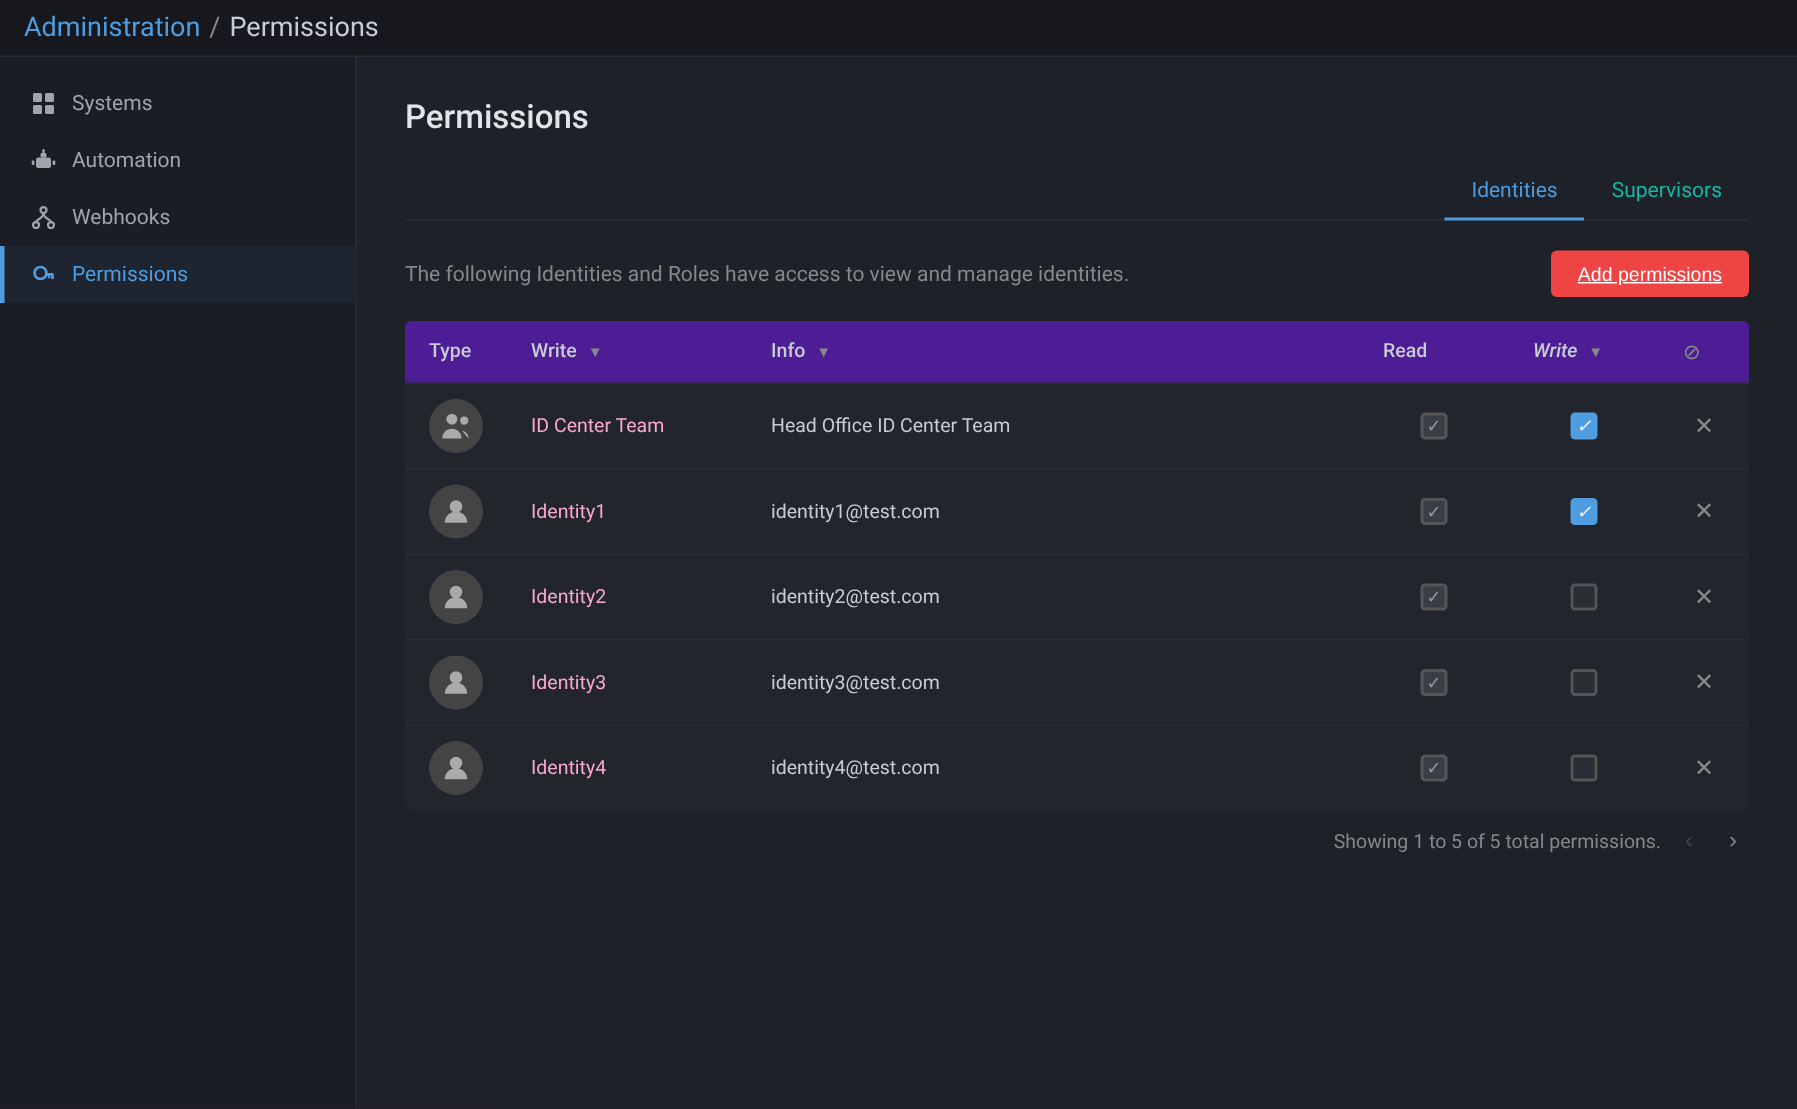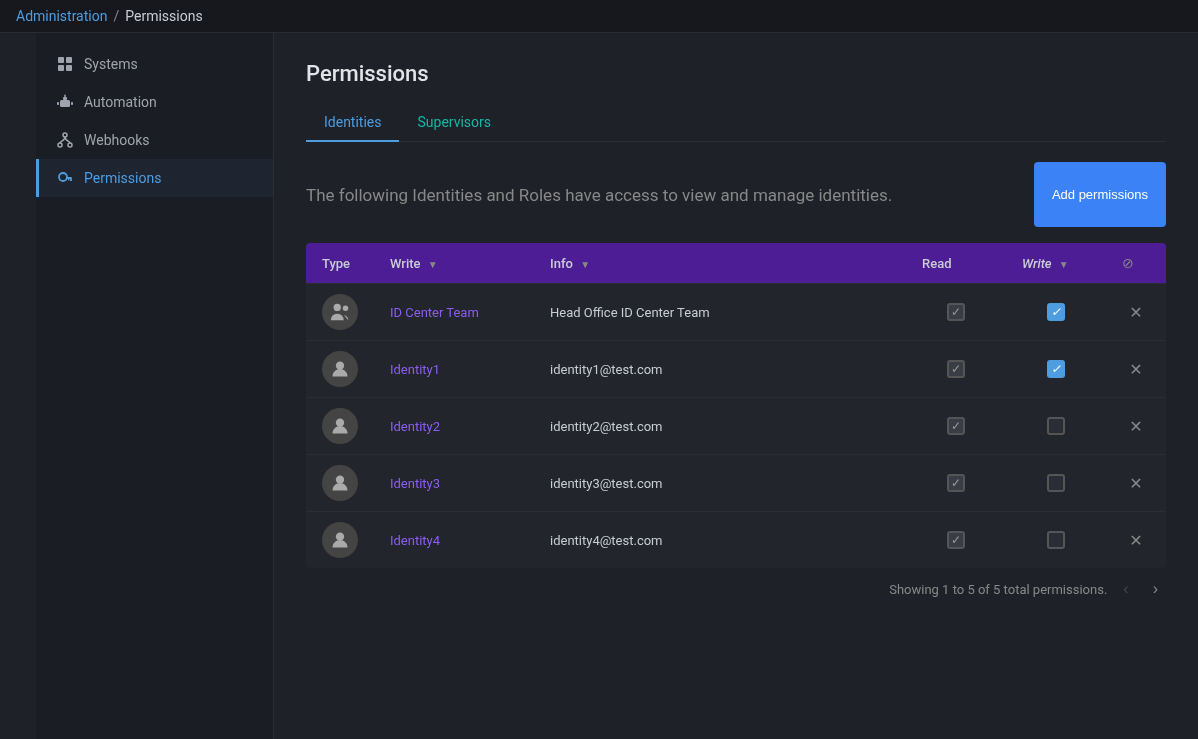--- a/index.html
+++ b/index.html
@@ -14,21 +14,21 @@
       flex-direction: column;
     }
 
     
     .topbar {
       background: #16181d;
       padding: 8px 16px;
       display: flex;
       align-items: center;
       gap: 6px;
-      font-size: 14px;
+      font-size: 18px;
       border-bottom: 1px solid #2a2d35;
       flex-shrink: 0;
     }
     .topbar-link {
       color: #4e9de0;
       cursor: pointer;
       text-decoration: none;
     }
     .topbar-sep { color: #888; }
     .topbar-current { color: #c8ccd4; }
@@ -40,21 +40,20 @@
       overflow: hidden;
     }
 
     
     .sidebar {
       width: 238px;
       background: #1a1d23;
       border-right: 1px solid #2a2d35;
       padding: 12px 0;
       flex-shrink: 0;
-      margin-left: 36px;
     }
     .sidebar-item {
       display: flex;
       align-items: center;
       gap: 10px;
       padding: 10px 20px;
       cursor: pointer;
       font-size: 14px;
       color: #a0a4ae;
       transition: background 0.15s;
@@ -86,20 +85,21 @@
       color: #e2e4e8;
       margin-bottom: 20px;
     }
 
     
     .tabs {
       display: flex;
       gap: 0;
       border-bottom: 1px solid #2a2d35;
       margin-bottom: 20px;
+      justify-content: flex-end;
     }
     .tab {
       padding: 8px 18px 10px;
       font-size: 14px;
       cursor: pointer;
       color: #14b8a6;
       border-bottom: 2px solid transparent;
       margin-bottom: -1px;
     }
     .tab.active {
@@ -108,35 +108,36 @@
     }
 
     
     .header-row {
       display: flex;
       align-items: center;
       justify-content: space-between;
       margin-bottom: 16px;
     }
     .header-desc {
-      font-size: 17px;
+      font-size: 14px;
       color: #888;
       text-align: center;
     }
 
     
     .btn-add {
-      background: #3b82f6;
+      background: #ef4444;
       color: #fff;
       border: none;
-      padding: 25px 18px;
+      padding: 8px 18px;
       border-radius: 4px;
       font-size: 13px;
       cursor: pointer;
       white-space: nowrap;
+      text-decoration: underline;
     }
 
     
     .perm-table {
       width: 100%;
       border-collapse: collapse;
       background: #22252c;
       border-radius: 4px;
       overflow: hidden;
     }
@@ -177,21 +178,21 @@
       width: 36px;
       height: 36px;
       border-radius: 50%;
       background: #444;
       display: flex;
       align-items: center;
       justify-content: center;
     }
 
     .identity-link {
-      color: #8b5cf6;
+      color: #f9a8d4;
       cursor: pointer;
       text-decoration: none;
     }
 
     
     .cb-container {
       display: flex;
       align-items: center;
       justify-content: center;
     }

